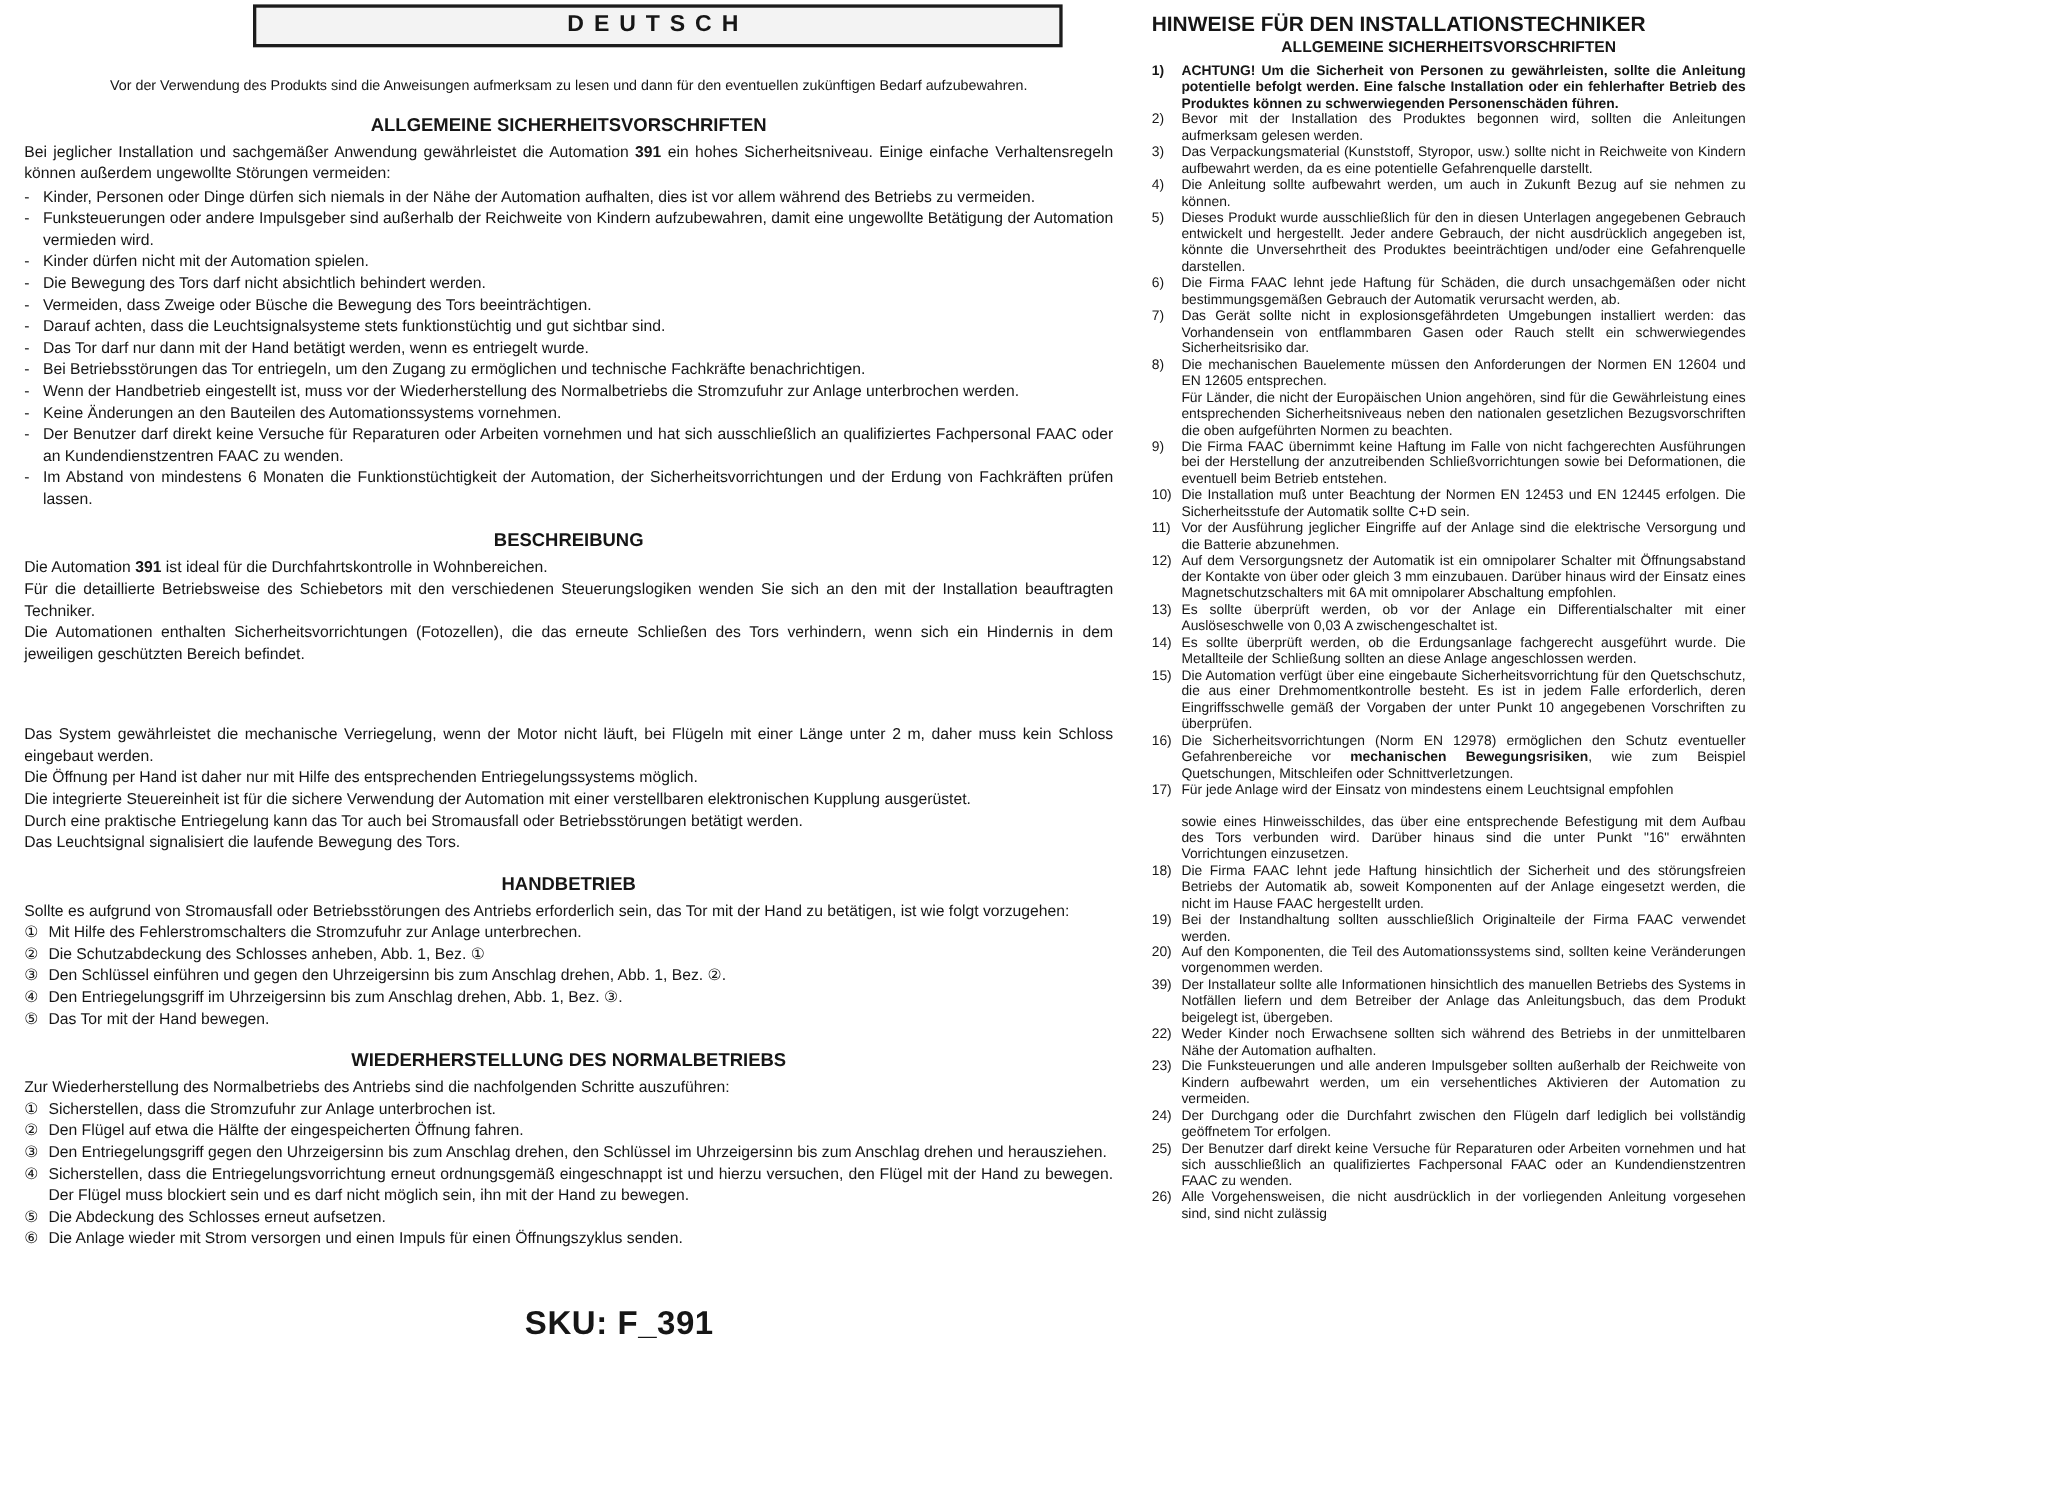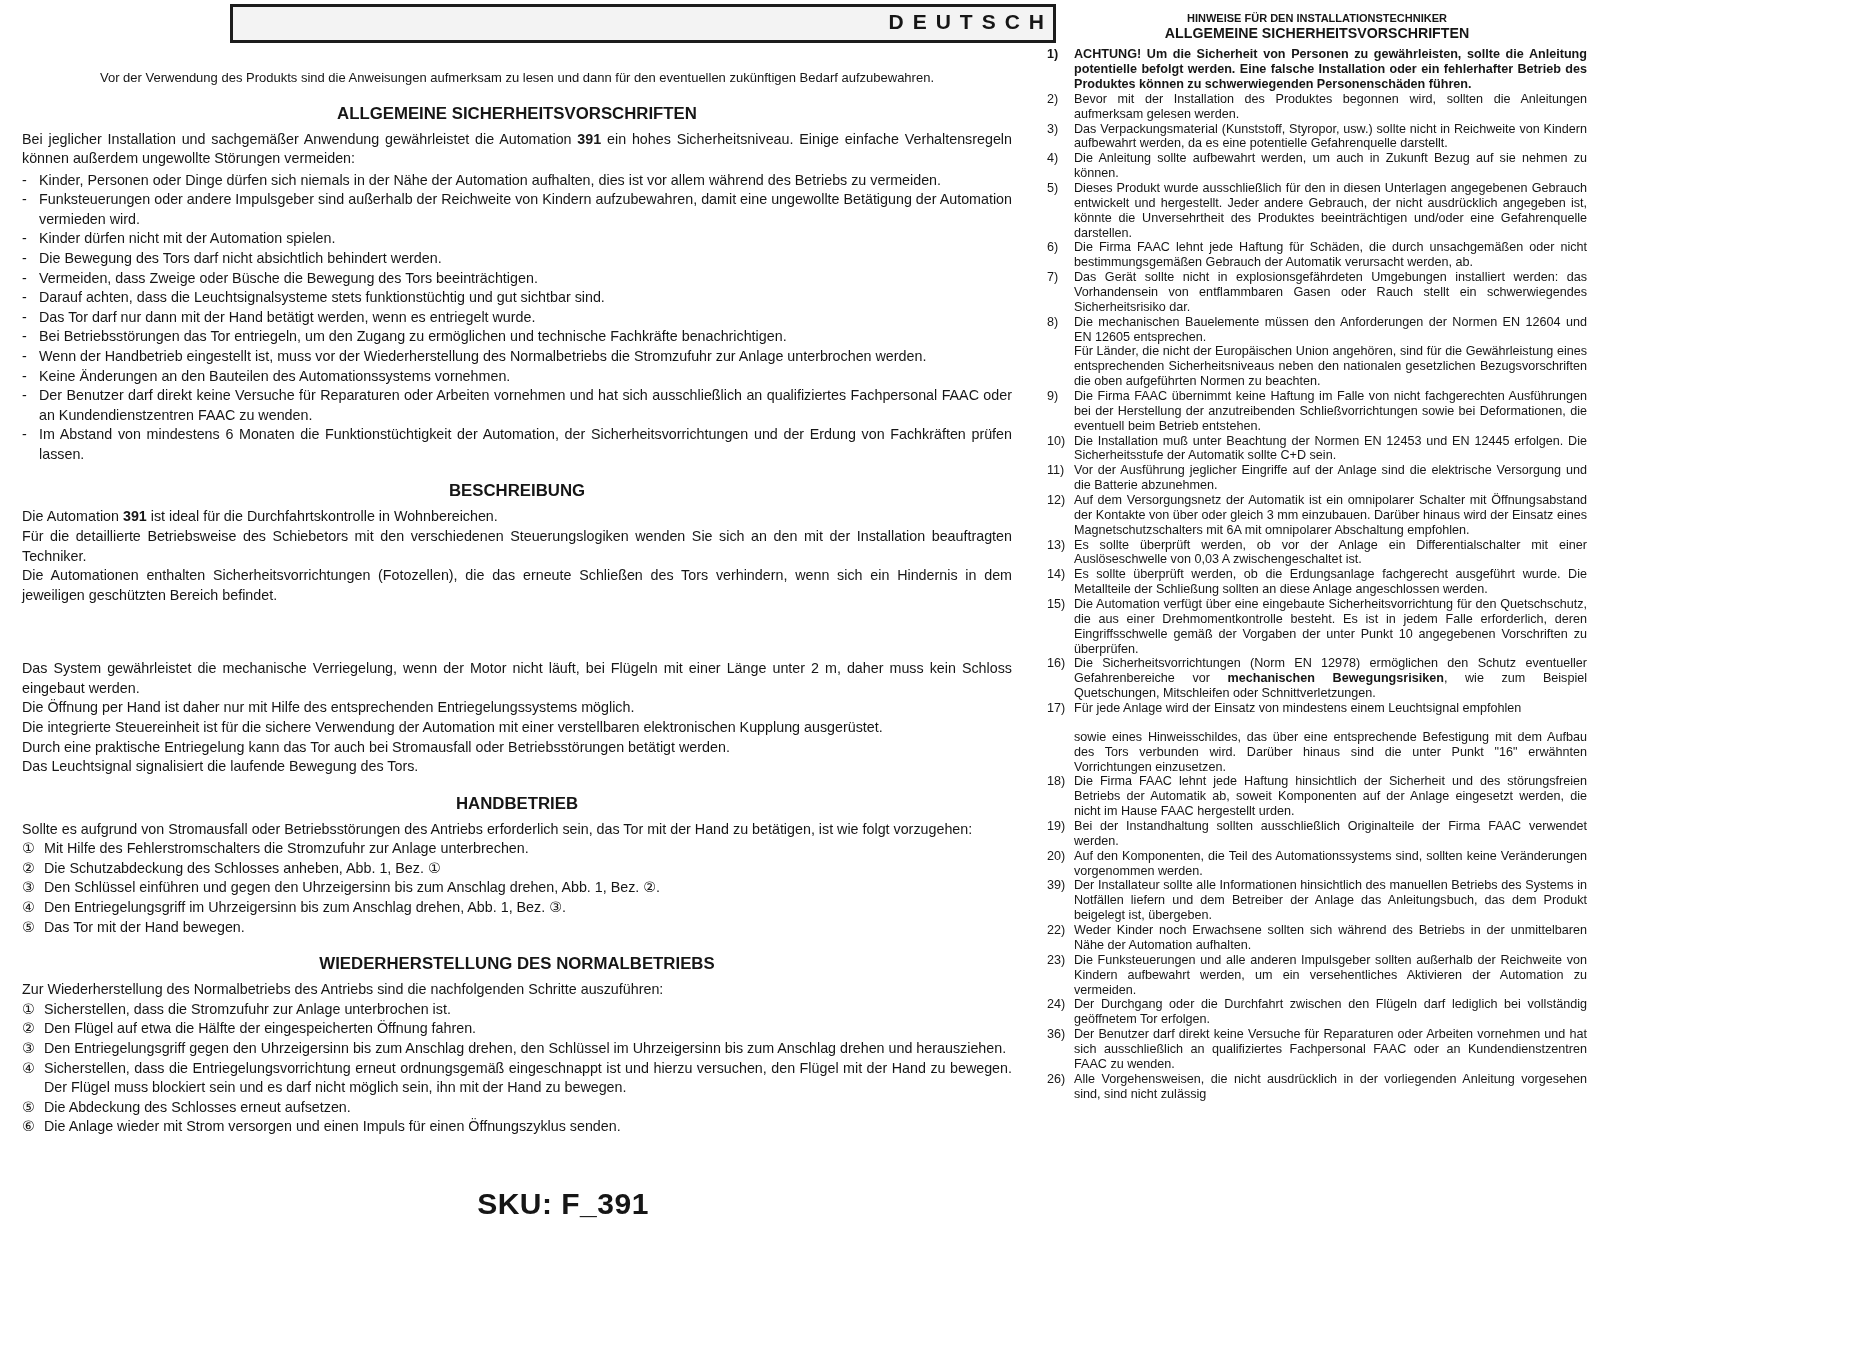--- a/index.html
+++ b/index.html
@@ -9,40 +9,40 @@
     font-family: "Liberation Sans", "DejaVu Sans", sans-serif;
     color: #161616; overflow: hidden;
   }
 
   
   .col-left {
     position: absolute; left: 22px; top: 4px; width: 990px;
     font-size: 14.3px; line-height: 1.37; text-align: justify;
   }
   .banner {
-    width: 826px; margin-left: 208px; border: 3px solid #1c1c1c;
-    background: #f3f3f3; text-align: right; padding: 1px 0 3px;
+    width: 736px; margin-left: 208px; border: 3px solid #1c1c1c;
+    background: #f3f3f3; text-align: center; padding: 1px 0 3px;
   }
   .banner-label { font-size: 21px; font-weight: bold; letter-spacing: 9px; }
   .doc-intro { margin-top: 26px; text-align: center; font-size: 13px; }
   .lh { font-weight: bold; text-align: center; font-size: 16.8px; margin: 15px 0 5px; text-align: center; }
   .bullets { margin-top: 2px; }
   .bullet { padding-left: 17px; }
   .bullet::before { content: "- "; display: inline-block; width: 17px; margin-left: -17px; }
   .gap-top { margin-top: 54px; }
   .step { padding-left: 22px; }
   .step .num { display: inline-block; width: 22px; margin-left: -22px; }
   .sku { margin: 46px 0 0 92px; font-size: 30px; font-weight: bold; letter-spacing: 0.5px; text-align: center; }
 
   
   .col-right {
     position: absolute; left: 1047px; top: 12px; width: 540px;
     font-size: 12.6px; line-height: 1.18; text-align: justify;
   }
-  .rh1 { font-weight: bold; text-align: center; font-size: 11px; line-height: 1.2; }
+  .rh1 { font-weight: bold; font-size: 19px; line-height: 1.2; }
   .rh2 { font-weight: bold; text-align: center; font-size: 14.2px; line-height: 1.2; margin-bottom: 5px; }
   .ritem { padding-left: 27px; }
   .ritem .num { display: inline-block; width: 27px; margin-left: -27px; }
   .ritem.bold .num, .ritem.bold .txt { font-weight: bold; }
   .ritem .b { font-weight: bold; }
   .cont { }
   .cont.gap { margin-top: 14px; }
 </style>
 </head>
 <body>
@@ -140,17 +140,17 @@
     <div class="ritem"><span class="num">17)</span><span class="txt">Für jede Anlage wird der Einsatz von mindestens einem Leuchtsignal empfohlen</span>
       <div class="cont gap">sowie eines Hinweisschildes, das über eine entsprechende Befestigung mit dem Aufbau des Tors verbunden wird. Darüber hinaus sind die unter Punkt "16" erwähnten Vorrichtungen einzusetzen.</div>
     </div>
     <div class="ritem"><span class="num">18)</span><span class="txt">Die Firma FAAC lehnt jede Haftung hinsichtlich der Sicherheit und des störungsfreien Betriebs der Automatik ab, soweit Komponenten auf der Anlage eingesetzt werden, die nicht im Hause FAAC hergestellt urden.</span></div>
     <div class="ritem"><span class="num">19)</span><span class="txt">Bei der Instandhaltung sollten ausschließlich Originalteile der Firma FAAC verwendet werden.</span></div>
     <div class="ritem"><span class="num">20)</span><span class="txt">Auf den Komponenten, die Teil des Automationssystems sind, sollten keine Veränderungen vorgenommen werden.</span></div>
     <div class="ritem"><span class="num">39)</span><span class="txt">Der Installateur sollte alle Informationen hinsichtlich des manuellen Betriebs des Systems in Notfällen liefern und dem Betreiber der Anlage das Anleitungsbuch, das dem Produkt beigelegt ist, übergeben.</span></div>
     <div class="ritem"><span class="num">22)</span><span class="txt">Weder Kinder noch Erwachsene sollten sich während des Betriebs in der unmittelbaren Nähe der Automation aufhalten.</span></div>
     <div class="ritem"><span class="num">23)</span><span class="txt">Die Funksteuerungen und alle anderen Impulsgeber sollten außerhalb der Reichweite von Kindern aufbewahrt werden, um ein versehentliches Aktivieren der Automation zu vermeiden.</span></div>
     <div class="ritem"><span class="num">24)</span><span class="txt">Der Durchgang oder die Durchfahrt zwischen den Flügeln darf lediglich bei vollständig geöffnetem Tor erfolgen.</span></div>
-    <div class="ritem"><span class="num">36)</span><span class="txt">Der Benutzer darf direkt keine Versuche für Reparaturen oder Arbeiten vornehmen und hat sich ausschließlich an qualifiziertes Fachpersonal FAAC oder an Kundendienstzentren FAAC zu wenden.</span></div>
+    <div class="ritem"><span class="num">25)</span><span class="txt">Der Benutzer darf direkt keine Versuche für Reparaturen oder Arbeiten vornehmen und hat sich ausschließlich an qualifiziertes Fachpersonal FAAC oder an Kundendienstzentren FAAC zu wenden.</span></div>
     <div class="ritem"><span class="num">26)</span><span class="txt">Alle Vorgehensweisen, die nicht ausdrücklich in der vorliegenden Anleitung vorgesehen sind, sind nicht zulässig</span></div>
   </div>
 
 </div>
 
 </body></html>

